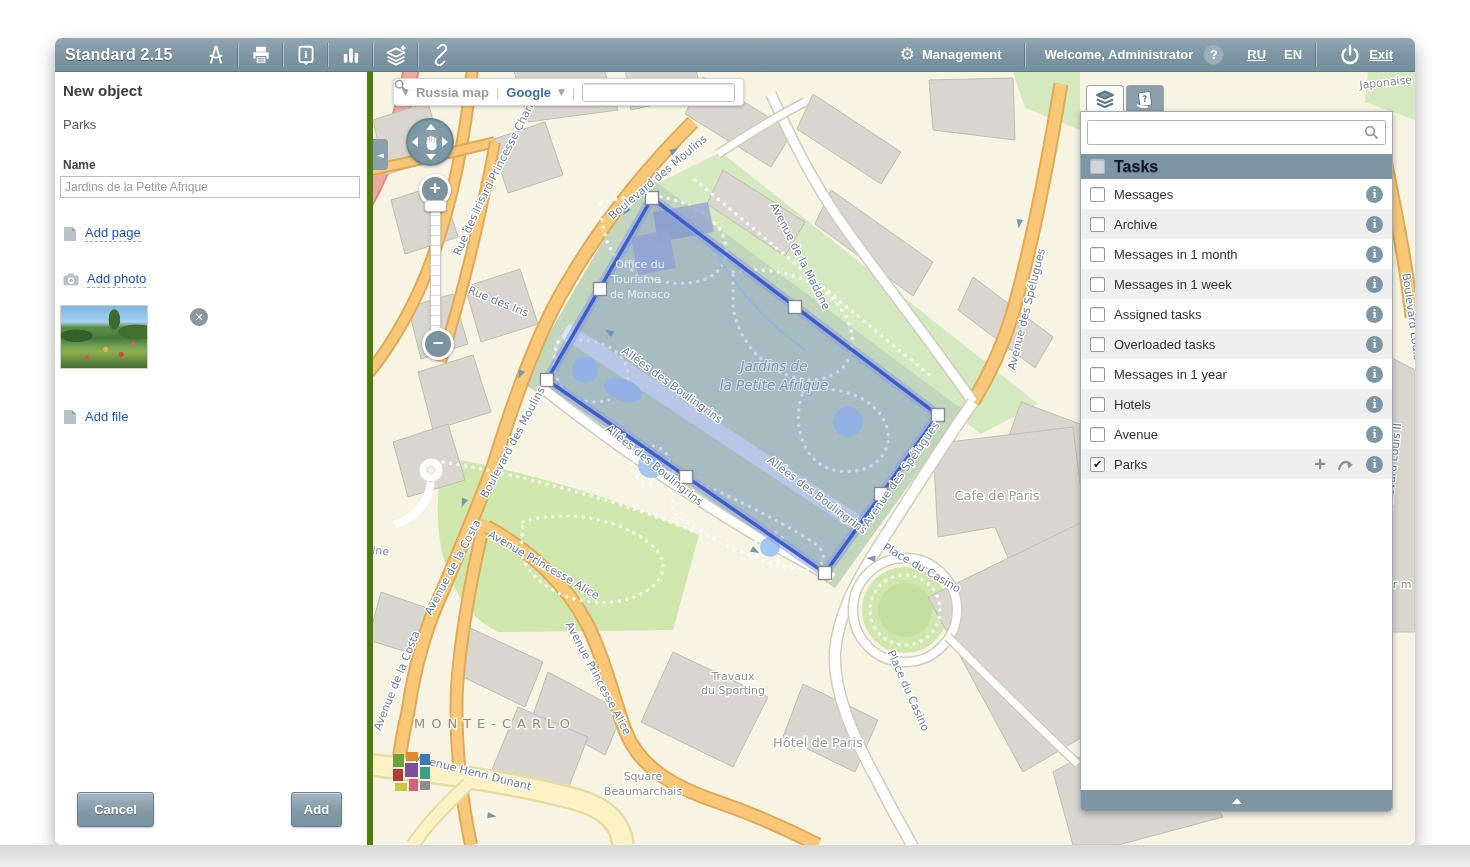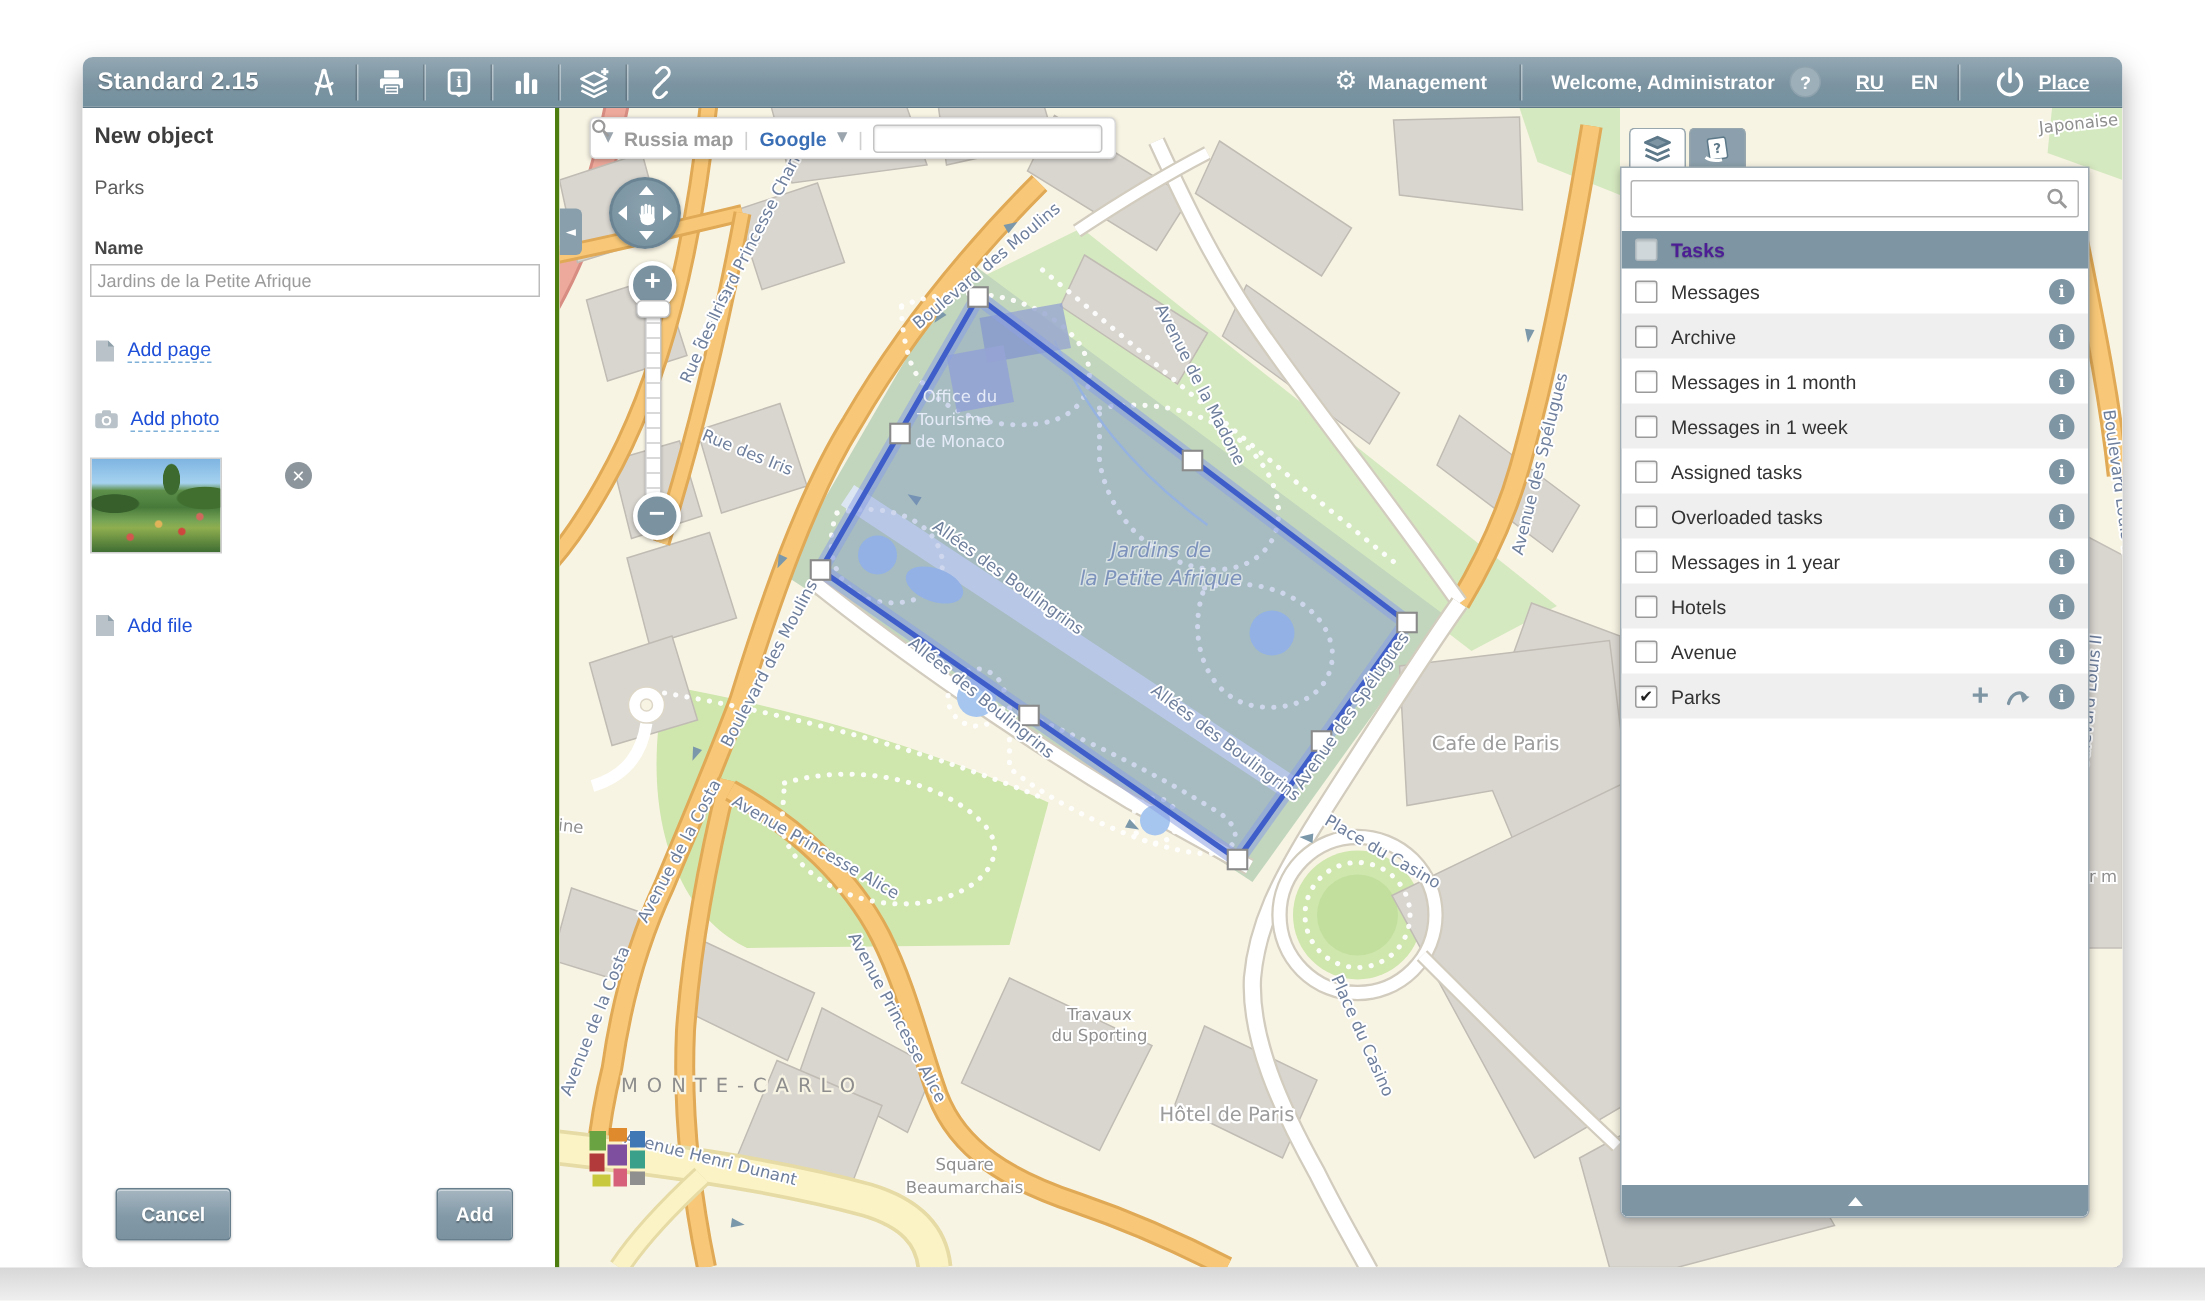--- a/index.html
+++ b/index.html
@@ -16,21 +16,21 @@
   .tb-sep{width:1px;height:24px;background:rgba(255,255,255,.4);box-shadow:-1px 0 0 rgba(0,0,0,.18);margin:0 5px;}
   .tb-right{margin-left:auto;display:flex;align-items:center;height:100%;font-weight:bold;font-size:13px;}
   .tb-mgmt{display:flex;align-items:center;gap:7px;padding:0 18px;}
   .gear{font-family:"DejaVu Sans",sans-serif;font-size:17px;line-height:1;}
   .tb-welcome{display:flex;align-items:center;gap:10px;padding:0 14px;}
   .qbadge{width:19px;height:19px;border-radius:50%;background:#9db0ba;border:1px solid #8ea2ad;display:flex;align-items:center;justify-content:center;font-size:12px;color:#fff;}
   .tb-lang{margin:0 9px;cursor:pointer;text-align:center;}
   .u{text-decoration:underline;}
   .tb-exit{display:flex;align-items:center;gap:7px;padding:0 22px 0 16px;}
   
-  .leftpanel{position:absolute;left:0;top:34px;width:318px;bottom:0;background:#fff;border-right:3px solid #4d7c0f;box-sizing:border-box;}
+  .leftpanel{position:absolute;left:0;top:34px;width:318px;bottom:0;background:#fff;border-right:6px solid #4d7c0f;box-sizing:border-box;}
   .lp-head{position:absolute;left:8px;top:10px;font-size:15px;font-weight:bold;color:#3d3d3d;}
   .lp-layer{position:absolute;left:8px;top:45px;font-size:13px;color:#5c5c5c;}
   .lp-name-label{position:absolute;left:8px;top:86px;font-size:12px;font-weight:bold;color:#474747;}
   .lp-input{position:absolute;left:5px;top:104px;width:290px;height:18px;border:1px solid #bcbcbc;font-size:12px;color:#9b9b9b;padding:1px 4px;font-family:Liberation Sans, sans-serif;}
   .lp-link-row{position:absolute;left:8px;display:flex;align-items:center;gap:8px;}
   .lp-link{font-size:13px;color:#1d4ed8;border-bottom:1px dashed #7fb0d8;padding-bottom:1px;cursor:pointer;}
   .lp-link.plain{border-bottom:none;}
   .photo{position:absolute;left:5px;top:233px;width:88px;height:64px;border:1px solid #cfcfcf;box-sizing:border-box;
     background:
       radial-gradient(circle at 70% 78%, rgba(214,60,60,.9) 0 2px, transparent 3px),
@@ -93,21 +93,21 @@
   .rp-tab{width:38px;height:27px;border-radius:4px 4px 0 0;border:1px solid #98a6ae;border-bottom:none;
     display:flex;align-items:center;justify-content:center;cursor:pointer;box-sizing:border-box;}
   .rp-tab.active{background:#fff;}
   .rp-tab.inactive{background:#8ba0ac;}
   .rp-body{position:absolute;left:0;top:26px;right:0;bottom:0;background:#fff;border:1px solid #9fabb2;border-radius:0 0 5px 5px;
     box-shadow:0 2px 6px rgba(0,0,0,.3);box-sizing:border-box;overflow:hidden;}
   .rp-search-wrap{padding:8px 6px 9px 6px;}
   .rp-search{width:100%;height:25px;border:1px solid #b5b5b5;border-radius:2px;box-sizing:border-box;
     display:flex;align-items:center;justify-content:flex-end;padding-right:6px;background:#fff;}
   .rp-group{height:25px;background:#7e95a3;display:flex;align-items:center;padding:0 9px;gap:9px;}
-  .rp-group-label{color:#4c1d95;font-weight:bold;font-size:13px;text-shadow:0 1px 1px rgba(0,0,0,.25);}
+  .rp-group-label{color:#0f172a;font-weight:bold;font-size:16px;text-shadow:0 1px 1px rgba(0,0,0,.25);}
   .cbx{width:13px;height:13px;background:#fff;border:1px solid #9a9a9a;border-radius:2px;display:inline-flex;
     align-items:center;justify-content:center;font-size:11px;color:#222;flex:none;cursor:pointer;box-shadow:inset 0 1px 1px rgba(0,0,0,.12);}
   .cbx.hdr{background:#cfd7db;border-color:#aeb8bd;}
   .task-row{height:30px;display:flex;align-items:center;padding:0 9px;gap:9px;font-size:13px;color:#333;cursor:pointer;}
   .task-row.alt{background:#efefef;}
   .flex-sp{flex:1;}
   .info-ic{width:17px;height:17px;border-radius:50%;background:#7e95a3;color:#fff;font-size:11px;font-weight:bold;
     display:inline-flex;align-items:center;justify-content:center;flex:none;cursor:pointer;font-family:"DejaVu Serif",serif;}
   .act-plus{color:#7e95a3;font-size:20px;font-weight:bold;line-height:1;margin-right:2px;cursor:pointer;}
   .act-arrow{display:inline-flex;margin-right:2px;cursor:pointer;}
@@ -200,21 +200,21 @@
       <span class="tb-lang u">RU</span>
       <span class="tb-lang">EN</span>
       <div class="tb-sep"></div>
       <div class="tb-exit">
         <svg width="24" height="24" viewBox="0 0 20 20">
             <g stroke="#fff" stroke-width="2" fill="none" stroke-linecap="round">
               <path d="M6.2,5.4 A6.3,6.3 0 1 0 13.8,5.4"></path>
               <path d="M10,2.5 L10,9.5"></path>
             </g>
           </svg>
-        <span class="u">Place</span>
+        <span class="u">Exit</span>
       </div>
     </div>
   </div>
 
   <div class="leftpanel">
     <div class="lp-head">New object</div>
     <div class="lp-layer">Parks</div>
     <div class="lp-name-label">Name</div>
     <input class="lp-input" value="Jardins de la Petite Afrique" style="">
     <div class="lp-link-row" style="top:153px;">

